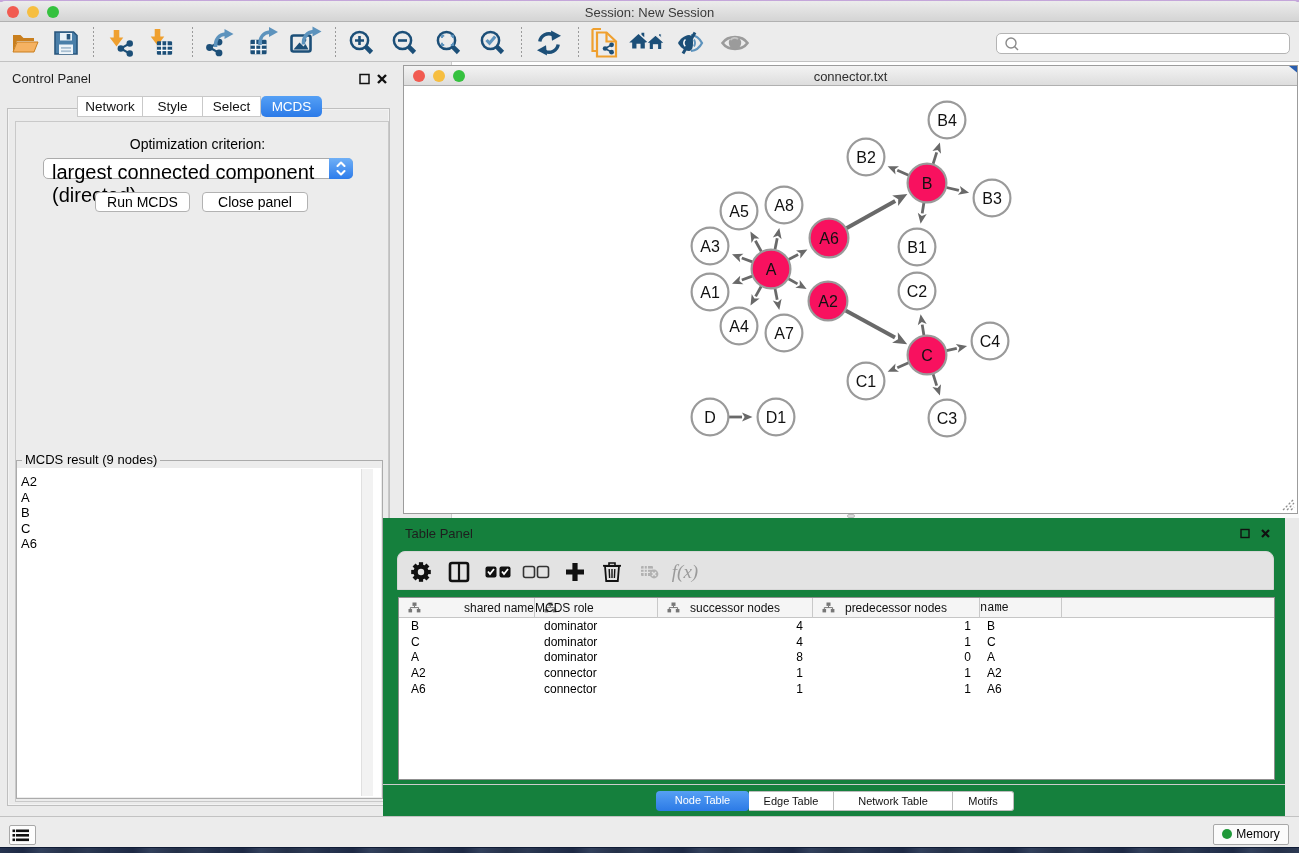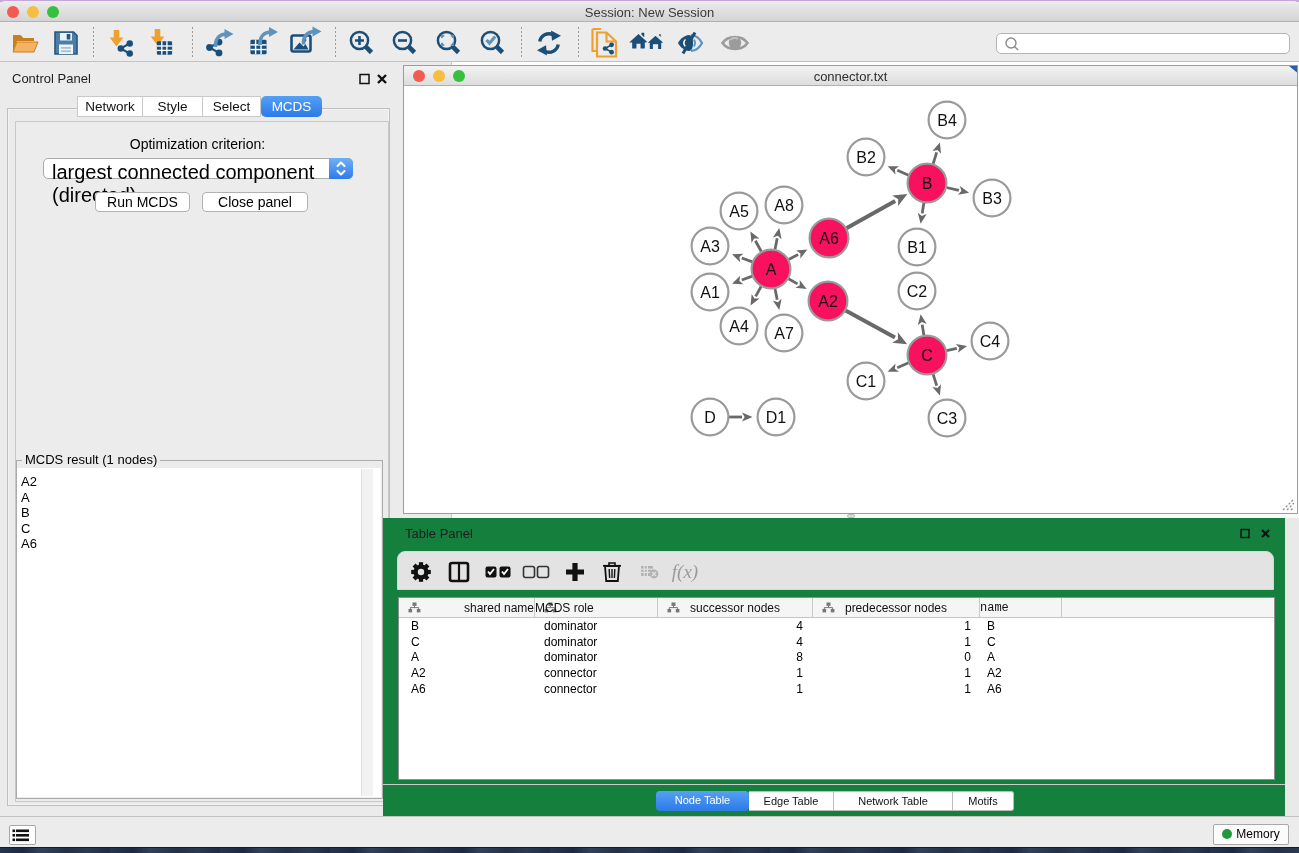--- a/index.html
+++ b/index.html
@@ -274,21 +274,21 @@
       <svg width="24" height="21">
         <path d="M8.5,8 L12,4.5 L15.5,8" fill="none" stroke="#fff" stroke-width="2.1" stroke-linecap="round" stroke-linejoin="round"></path>
         <path d="M8.5,13 L12,16.5 L15.5,13" fill="none" stroke="#fff" stroke-width="2.1" stroke-linecap="round" stroke-linejoin="round"></path>
       </svg>
     </div>
   </div>
   <div class="btn" style="left:95px;top:130px;width:95px;">Run MCDS</div>
   <div class="btn" style="left:202px;top:130px;width:106px;">Close panel</div>
 
   <div class="abs" id="grp"></div>
-  <div class="abs" id="grp-label">MCDS result (1 nodes)</div>
+  <div class="abs" id="grp-label">MCDS result (9 nodes)</div>
   <div class="abs" id="grp-list">
     <div style="position:relative;padding:6px 0 0 4px;line-height:15.6px;">A2<br>A<br>B<br>C<br>A6</div>
     <div class="abs" id="grp-scroll" style="left:344px;top:1px;"></div>
   </div>
 </div>
 
 <div class="abs" id="netwin">
   <div class="abs" id="nw-title">
     <div class="tl" style="left:9px;background:#f15b51;"></div>
     <div class="tl" style="left:29px;background:#f6be40;"></div>

